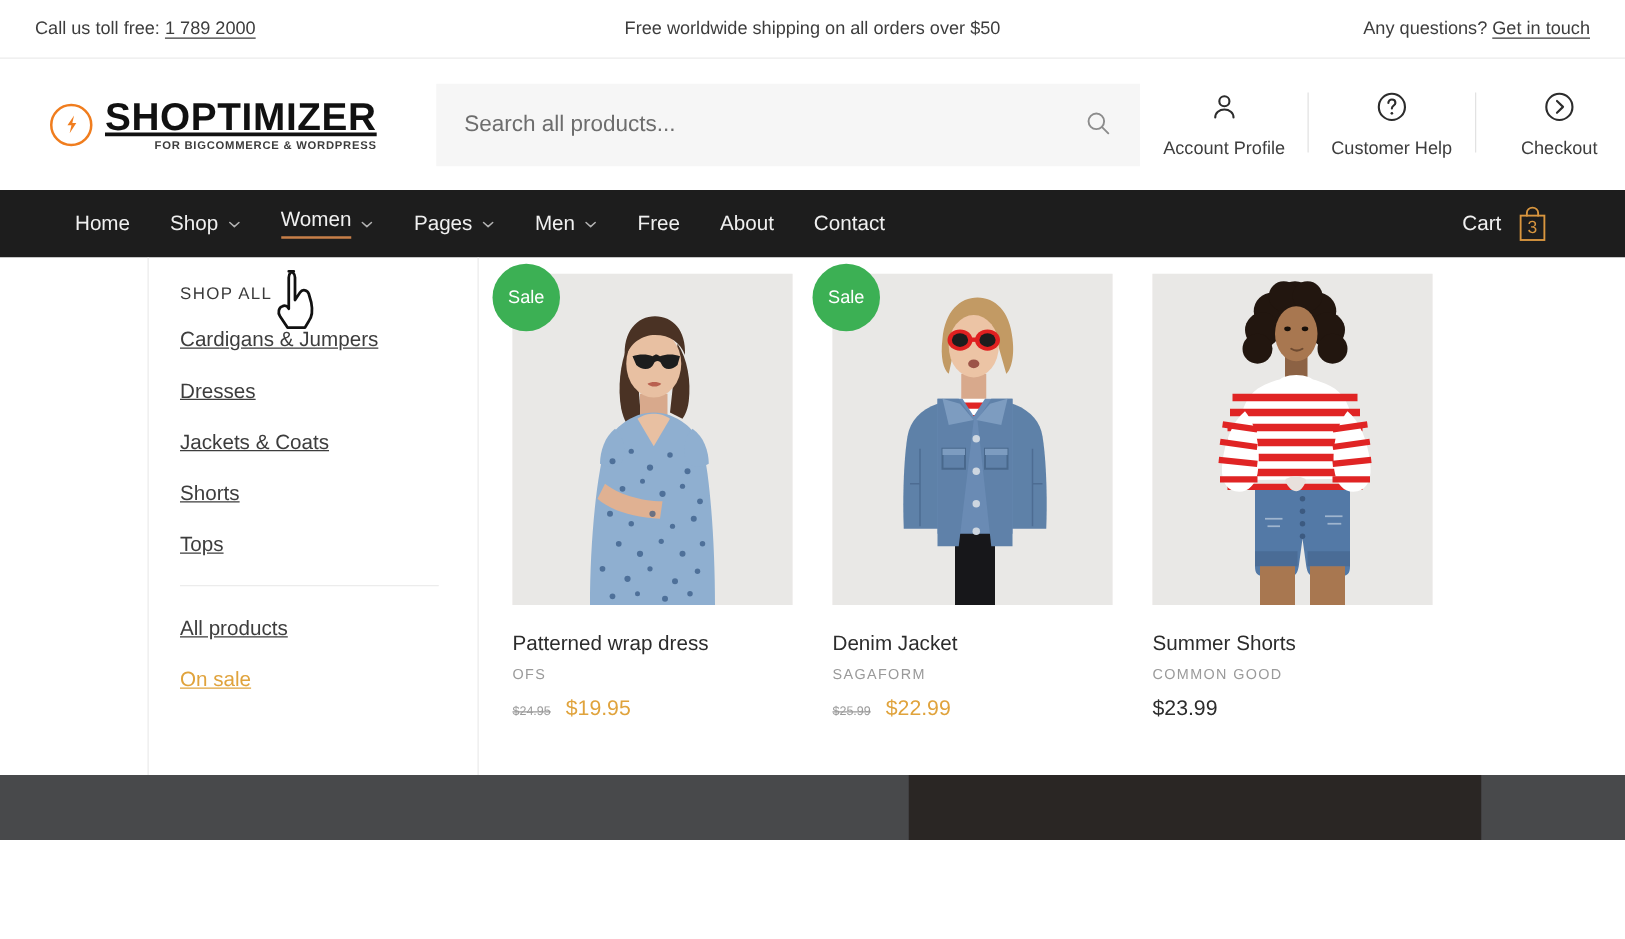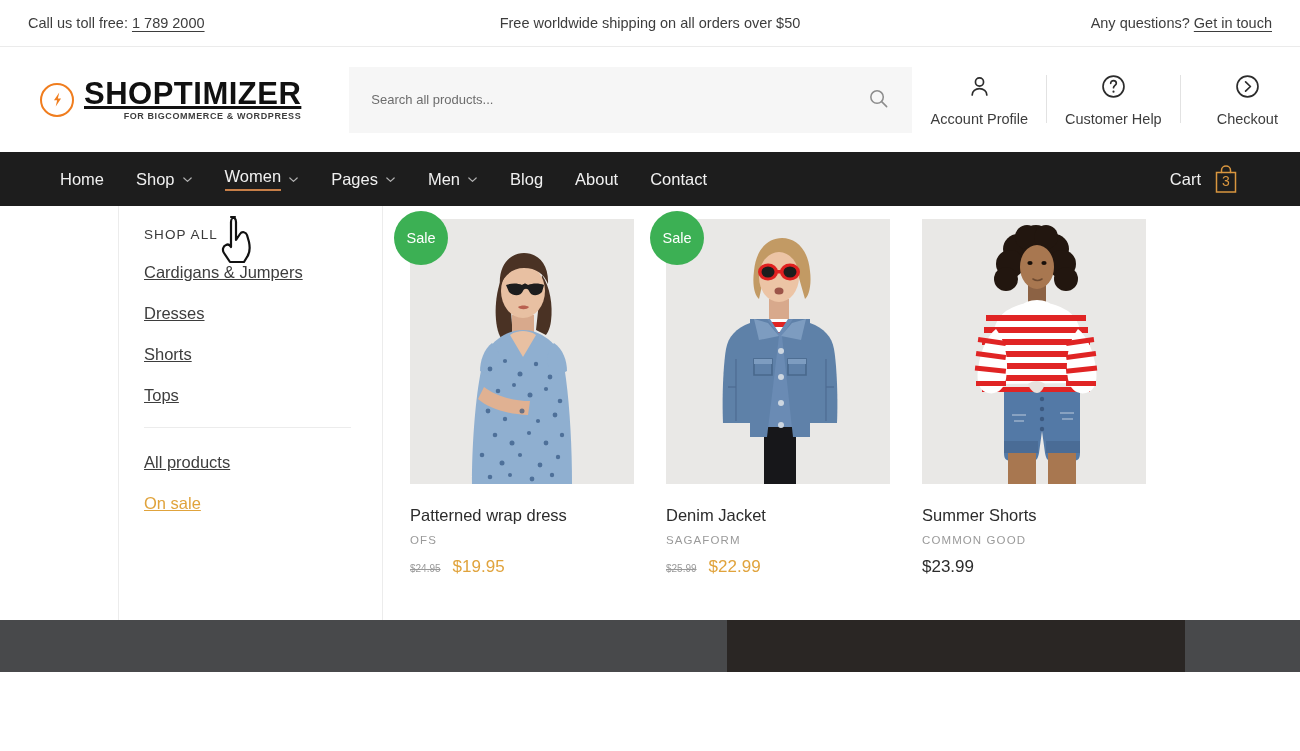--- a/index.html
+++ b/index.html
@@ -56,21 +56,21 @@
     flex:0 0 563px;
     margin-left:48px;
     height:66px;
     background:#f6f6f6;
     display:flex; align-items:center;
     padding:0 22px;
   }
   .searchbox input {
     flex:1; border:none; outline:none; background:transparent;
     font-family:"Liberation Sans", sans-serif;
-    font-size:13px; color:#4a4a4a;
+    font-size:18px; color:#4a4a4a;
   }
   .searchbox input::placeholder { color:#6d6d6d; }
   .search-btn { background:none; border:none; cursor:pointer; display:flex; padding:0; }
 
   .header-actions { margin-left:auto; display:flex; align-items:center; }
   .hact {
     width:134px; text-align:center; cursor:pointer;
     display:flex; flex-direction:column; align-items:center; gap:7px;
     position:relative;
   }
@@ -287,21 +287,21 @@
     <div class="nav-item">
       <span class="nav-label">Men</span>
       <span class="nav-caret">
         <svg width="11" height="11" viewBox="0 0 12 12" fill="none" stroke="#d8d8d8" stroke-width="1.3">
           <polyline points="2,4.3 6,8 10,4.3" stroke-linecap="round" stroke-linejoin="round"></polyline>
         </svg>
       </span>
     </div>
 
     <div class="nav-item">
-      <span class="nav-label">Blog</span>
+      <span class="nav-label">Free</span>
     </div>
 
     <div class="nav-item">
       <span class="nav-label">About</span>
     </div>
 
     <div class="nav-item">
       <span class="nav-label">Contact</span>
     </div>
 
@@ -319,20 +319,21 @@
   </div>
 </div>
 
 <div class="megamenu">
 
   <div class="mm-side">
     <div class="mm-heading">SHOP ALL</div>
 
     <a class="mm-link" href="#">Cardigans &amp; Jumpers</a>
     <a class="mm-link" href="#">Dresses</a>
+    <a class="mm-link" href="#">Jackets &amp; Coats</a>
     <a class="mm-link" href="#">Shorts</a>
     <a class="mm-link" href="#">Tops</a>
 
     <div class="mm-rule"></div>
 
     <a class="mm-link" href="#">All products</a>
     <a class="mm-link onsale" href="#">On sale</a>
   </div>
 
   <div class="mm-products">

